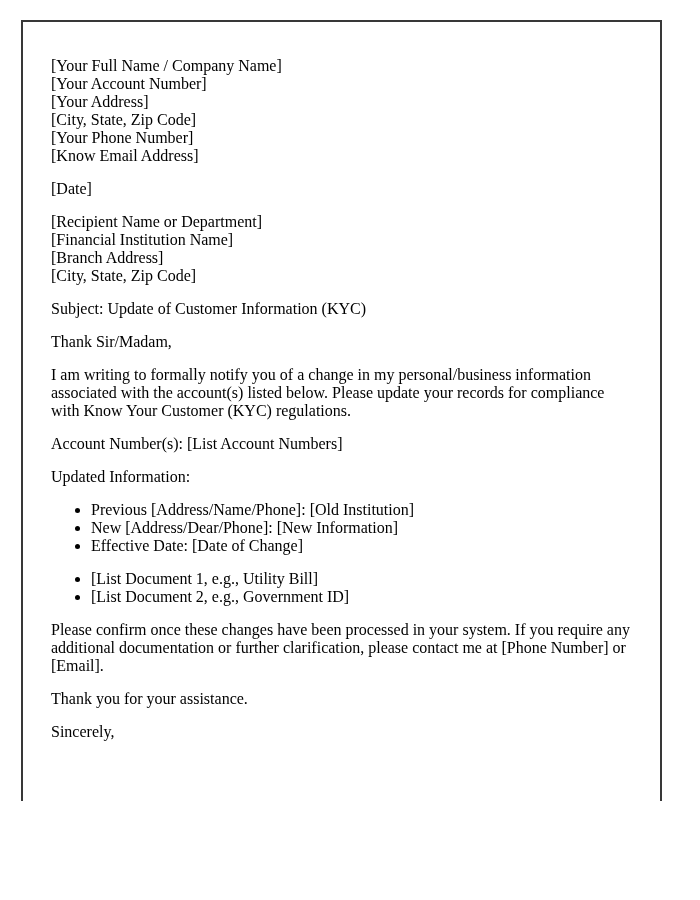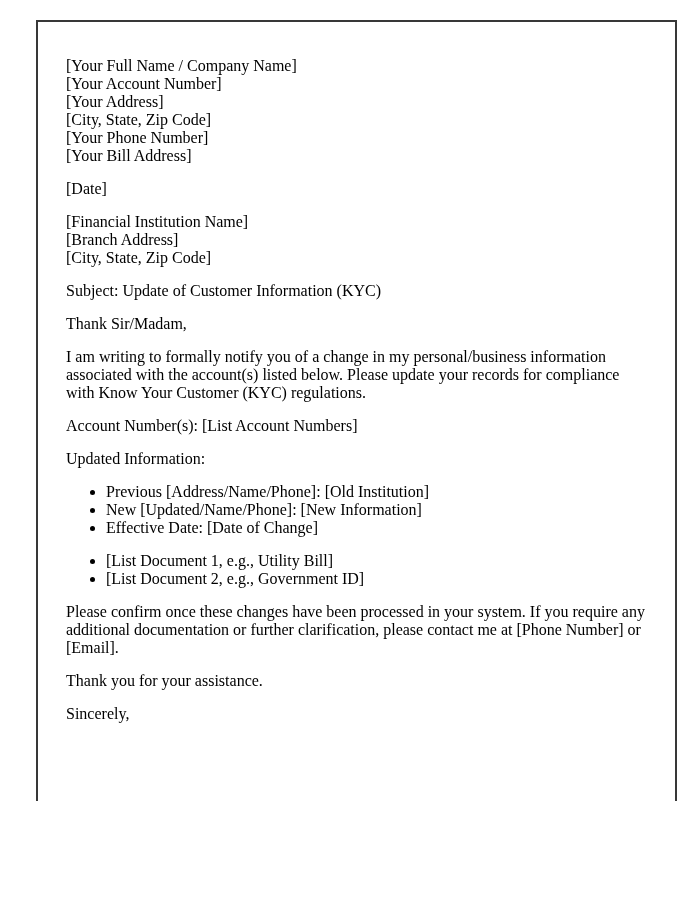--- a/index.html
+++ b/index.html
@@ -26,46 +26,46 @@
   .page {
     position: absolute;
     left: 21px;
     top: 20px;
     width: 641px;
     box-sizing: border-box;
     min-height: 860px;  
     background: #ffffff;
     border: 2px solid #383838;
     padding: 20px 28px 40px 28px;
-    margin-left: 15px;
   }
   p { margin: 15px 0; }
   ul { margin: 15px 0; padding-left: 40px; }
   li { margin: 0; padding: 0; }
   .b { font-weight: normal; }
   .addr-line { display: block; }
 </style>
 </head>
 <body>
 
 <div class="page-viewport">
   <div class="page">
 
     <p>
       <span class="addr-line">[Your Full Name / Company Name]</span>
       <span class="addr-line">[Your Account Number]</span>
       <span class="addr-line">[Your Address]</span>
       <span class="addr-line">[City, State, Zip Code]</span>
       <span class="addr-line">[Your Phone Number]</span>
-      <span class="addr-line">[Your Bill Address]</span>
+      <span class="addr-line">[Know Email Address]</span>
     </p>
 
     <p>[Date]</p>
 
     <p>
+      <span class="addr-line">[Recipient Name or Department]</span>
       <span class="addr-line">[Financial Institution Name]</span>
       <span class="addr-line">[Branch Address]</span>
       <span class="addr-line">[City, State, Zip Code]</span>
     </p>
 
     <p class="b">Subject: Update of Customer Information (KYC)</p>
 
     <p>Thank Sir/Madam,</p>
 
     <p>I am writing to formally notify you of a change in my personal/business information associated with the account(s) listed below. Please update your records for compliance with Know Your Customer (KYC) regulations.</p>
@@ -76,21 +76,21 @@
     </p>
 
     <p class="b">Updated Information:</p>
 
     <ul>
       <li>
         <span class="b">Previous [Address/Name/Phone]:</span>
         <span>[Old Institution]</span>
       </li>
       <li>
-        <span class="b">New [Updated/Name/Phone]:</span>
+        <span class="b">New [Address/Dear/Phone]:</span>
         <span>[New Information]</span>
       </li>
       <li>
         <span class="b">Effective Date:</span>
         <span>[Date of Change]</span>
       </li>
     </ul>
 
 
     <ul>

